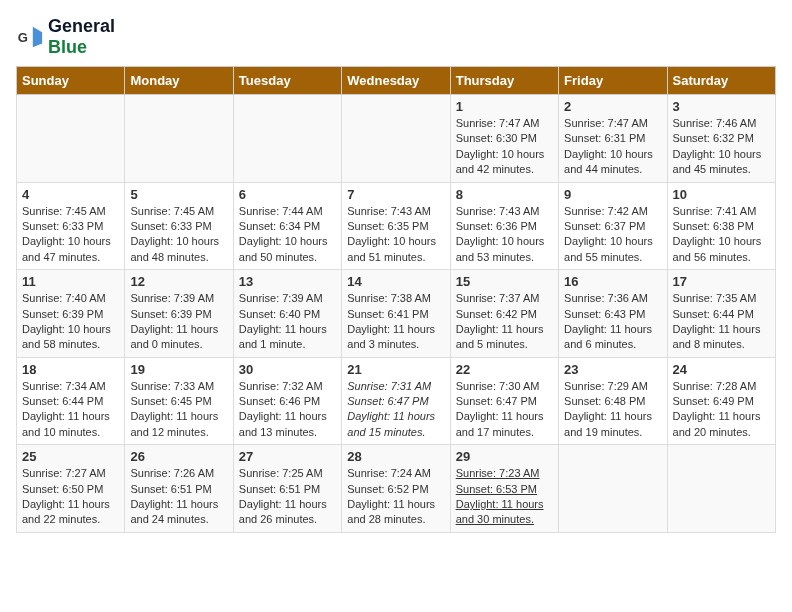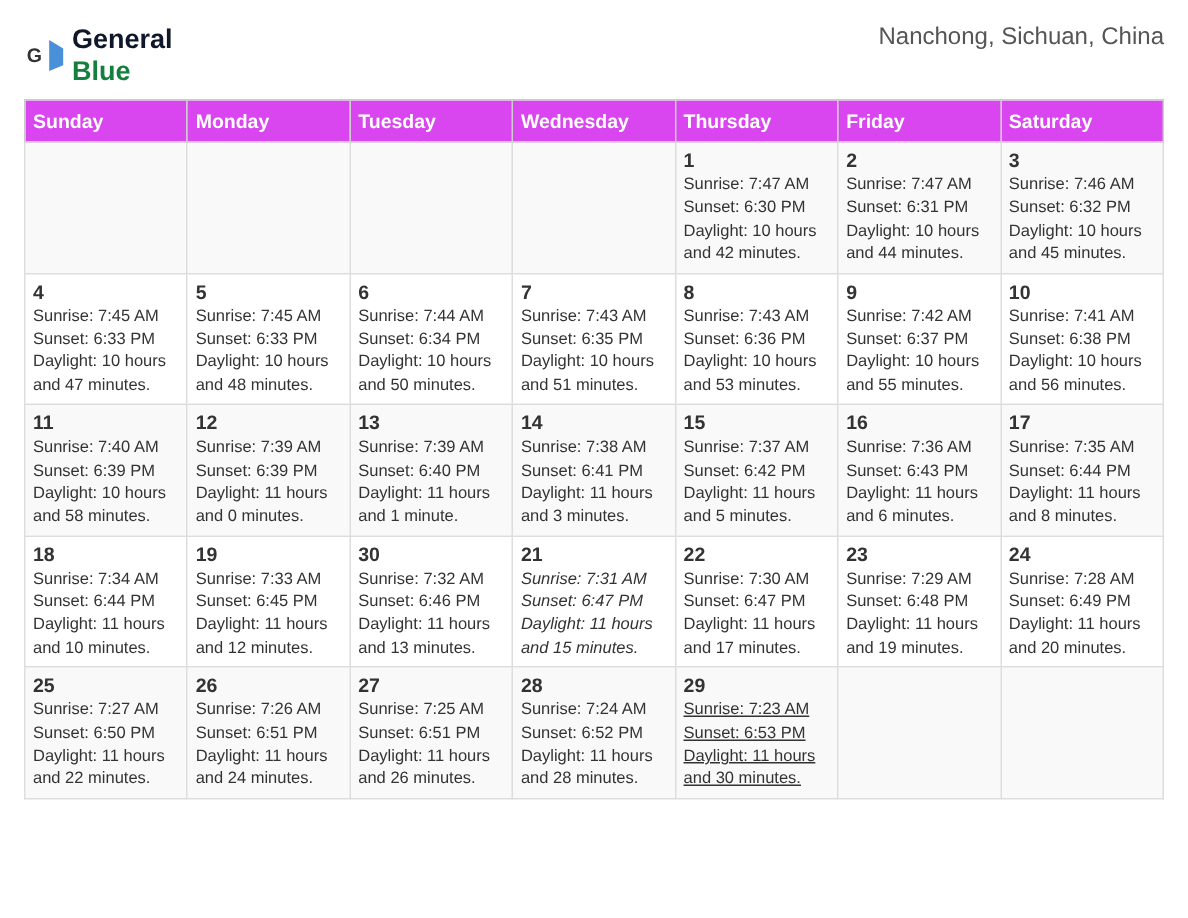--- a/index.html
+++ b/index.html
@@ -36,21 +36,21 @@
     .subtitle {
       font-size: 16px;
       color: #555;
     }
     table {
       width: 100%;
       border-collapse: collapse;
       table-layout: fixed;
     }
     thead tr th {
-      background-color: #d946ef;
+      background-color: #a16207;
       color: #fff;
       text-align: left;
       padding: 6px 5px;
       font-size: 13px;
       border: 1px solid #ccc;
     }
     tbody tr td {
       vertical-align: top;
       padding: 4px 5px;
       font-size: 11px;
@@ -86,21 +86,20 @@
     <svg class="logo-icon" viewBox="0 0 30 30">
       <text x="2" y="20" font-size="14" font-weight="bold" fill="#333">G</text>
       <polygon points="18,4 28,10 28,22 18,26" fill="#4a90d9"></polygon>
     </svg>
     <div>
       <span style="font-size:18px;font-weight:bold;color:#0f172a;">General</span><br>
       <span style="font-size:18px;font-weight:bold;color:#15803d;">Blue</span>
     </div>
   </div>
   <div class="title-area">
-    <div class="subtitle">Nanchong, Sichuan, China</div>
   </div>
 </div>
 
 <table>
   <thead>
     <tr id="header-row">
     <th>Sunday</th>
         <th>Monday</th>
         <th>Tuesday</th>
         <th>Wednesday</th>

